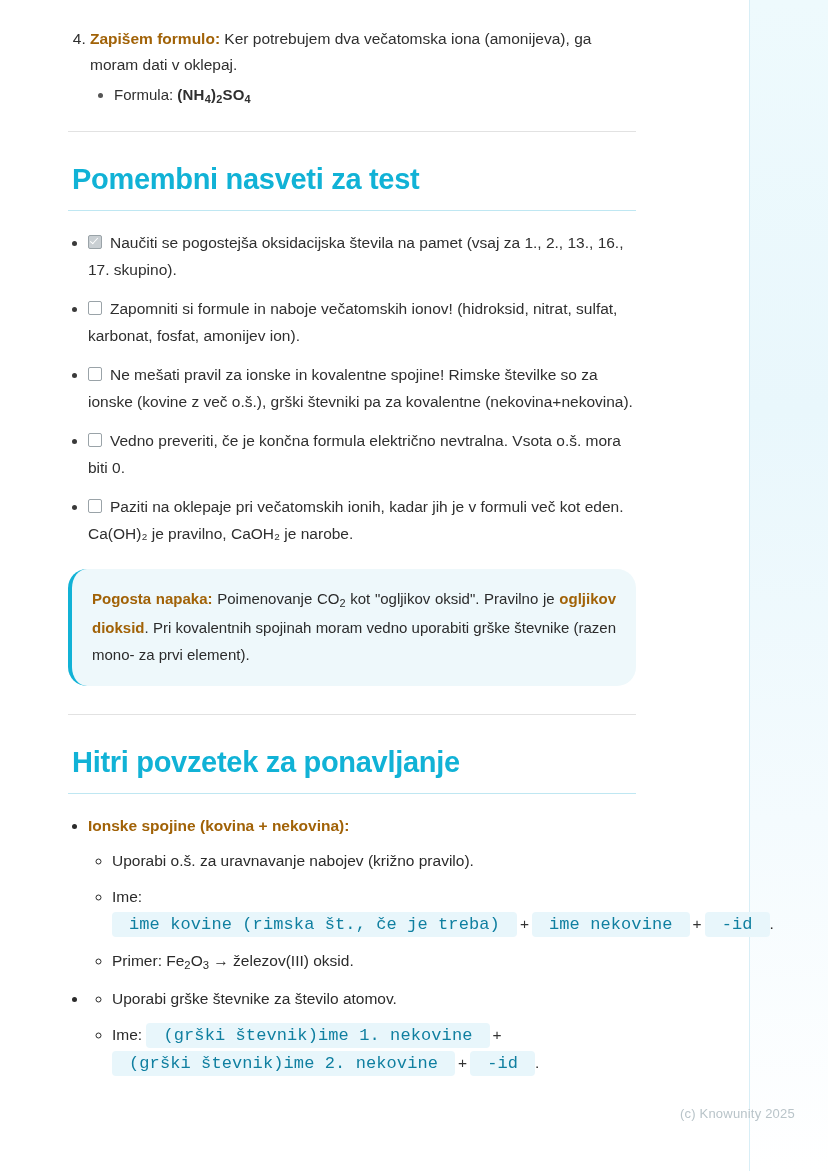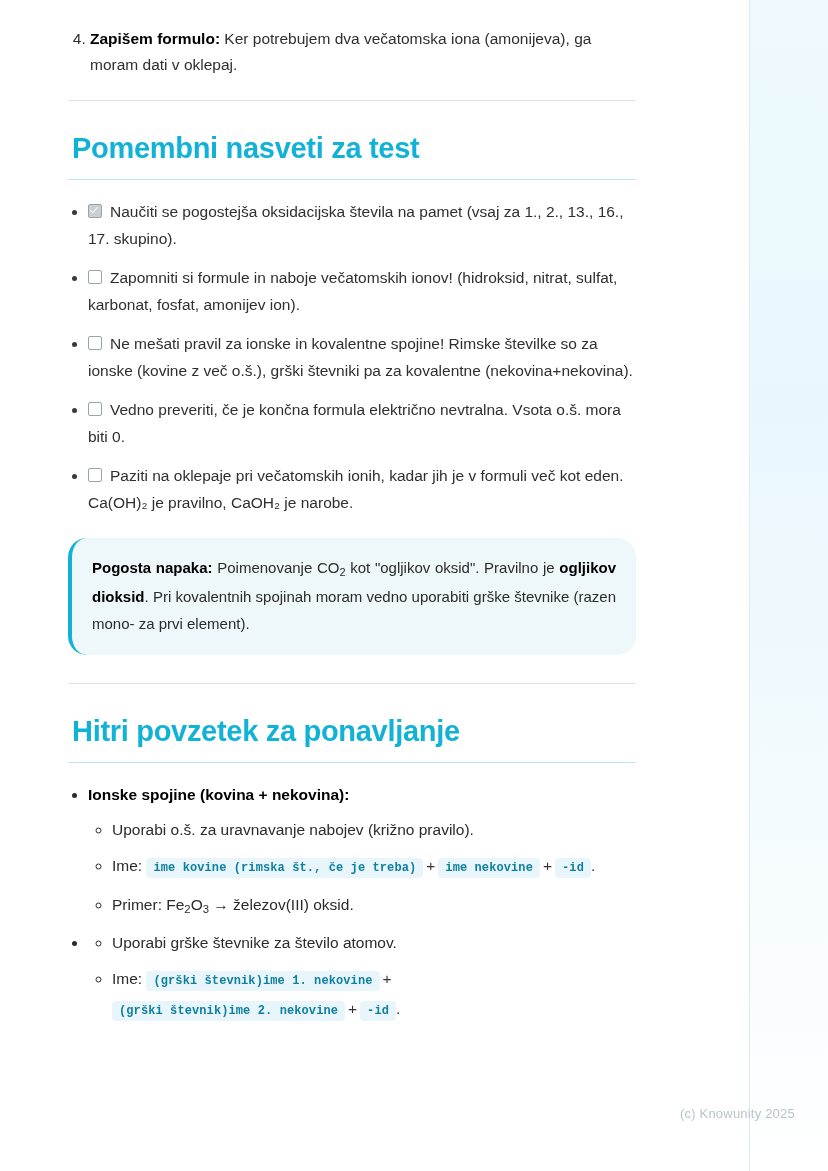--- a/index.html
+++ b/index.html
@@ -49,21 +49,21 @@
   }
   ol.steps > li::marker { color: #2f2f2f; }
   ul.sub {
     list-style: disc;
     margin: 4px 0 0 0;
     padding-left: 24px;
     font-size: 15px;
     line-height: 26px;
   }
   ul.sub > li::marker { color: #555; }
-  b, strong { font-weight: bold; color: #000000; }
+  b, strong { font-weight: bold; color: #a16207; }
   .formula-bold { font-weight: bold; letter-spacing: .2px; }
   sub {
     font-size: 73%;
     vertical-align: baseline;
     position: relative;
     top: 3px;
   }
 
   hr.rule {
     border: none;
@@ -147,28 +147,27 @@
   ul.summary ul {
     list-style: circle;
     margin: 8px 0 0 0;
     padding-left: 24px;
     font-weight: normal;
   }
   ul.summary ul > li { margin-bottom: 9px; }
 
   code.tag {
     font-family: "Liberation Mono", monospace;
-    font-size: 12px;
+    font-size: 17px;
     background: #e8f6fb;
     color: #0f7fa0;
     border-radius: 4px;
-    padding: 3px 7px;
+    padding: 3px 17px;
     white-space: nowrap;
     letter-spacing: .1px;
-    font-weight: bold;
   }
   .plus { color: #333; padding: 0 3px; }
 
   .footer {
     position: absolute;
     left: 680px;
     top: 1106px;
     font-size: 13px;
     color: #b9c4c9;
     letter-spacing: .2px;
@@ -179,20 +178,25 @@
 
 <div class="page">
 
   <div class="right-strip"></div>
 
   <div class="content">
 
     <ol class="steps" start="4">
       <li>
         <strong>Zapišem formulo:</strong><span> Ker potrebujem dva večatomska iona (amonijeva), ga moram dati v oklepaj.</span>
+        <ul class="sub">
+          <li>
+            <span>Formula: </span><span class="formula-bold"><span>(NH</span><sub>4</sub><span>)</span><sub>2</sub><span>SO</span><sub>4</sub></span>
+          </li>
+        </ul>
       </li>
     </ol>
 
     <hr class="rule">
 
     <h2 class="section">Pomembni nasveti za test</h2>
     <hr class="section-underline">
 
     <ul class="checklist">
       <li>

